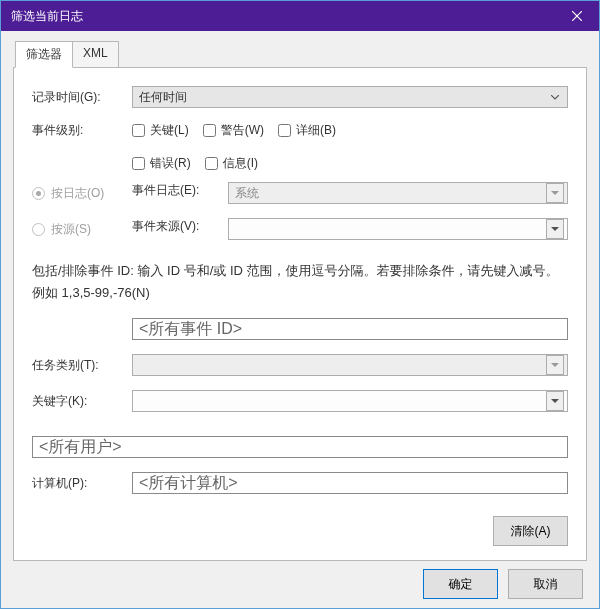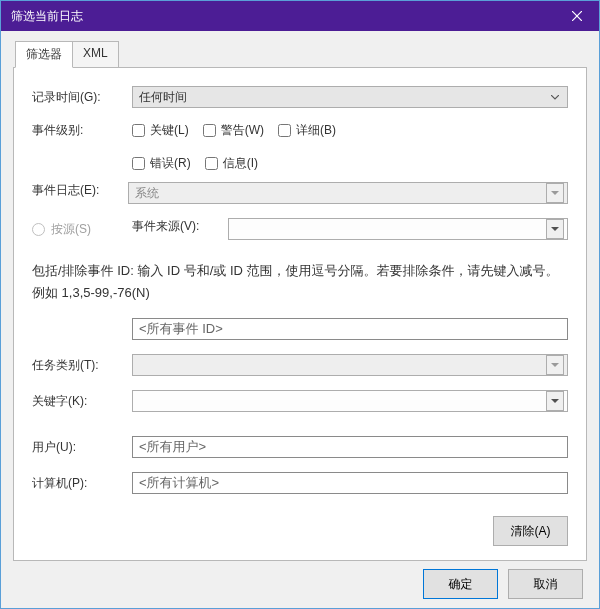--- a/index.html
+++ b/index.html
@@ -157,21 +157,21 @@
     font-size: 13px;
     line-height: 1.7;
     margin: 6px 0 14px 0;
   }
 
   .textbox {
     height: 22px;
     border: 1px solid #8a8a8a;
     background: #fff;
     padding: 0 6px;
-    font-size: 13px;
+    font-size: 16px;
     color: #666;
     display: flex;
     align-items: center;
     flex: 1;
   }
   .clear-row {
     display: flex;
     justify-content: flex-end;
     margin-top: 8px;
   }
@@ -263,20 +263,26 @@
               <span>错误(R)</span>
             </label>
             <label class="checkbox">
               <input type="checkbox" style="">
               <span>信息(I)</span>
             </label>
           </div>
         </div>
 
         <div class="form-row">
+          <div class="form-label" style="display:flex; align-items:center">
+            <div class="radio-item selected">
+              <span class="rad"></span>
+              <span>按日志(O)</span>
+            </div>
+          </div>
           <div class="form-field">
             <span style="width:82px">事件日志(E):</span>
             <div class="dropdown disabled">
               <span class="dd-text" style="color:#888">系统</span>
               <div class="dd-btn">
                 <svg class="chev" viewBox="0 0 8 5">
                     <path d="M0 0 L8 0 L4 4 Z" fill="#9a9a9a"></path>
                   </svg>
               </div>
             </div>
@@ -338,21 +344,20 @@
                     <path d="M0 0 L8 0 L4 4 Z" fill="#505050"></path>
                   </svg>
               </div>
             </div>
           </div>
         </div>
 
         <div style="height:10px"></div>
 
         <div class="form-row">
-          <span class="form-label">用户(U):</span>
           <div class="form-field">
             <div class="textbox">
               <span>&lt;所有用户&gt;</span>
             </div>
           </div>
         </div>
 
         <div class="form-row">
           <span class="form-label">计算机(P):</span>
           <div class="form-field">

